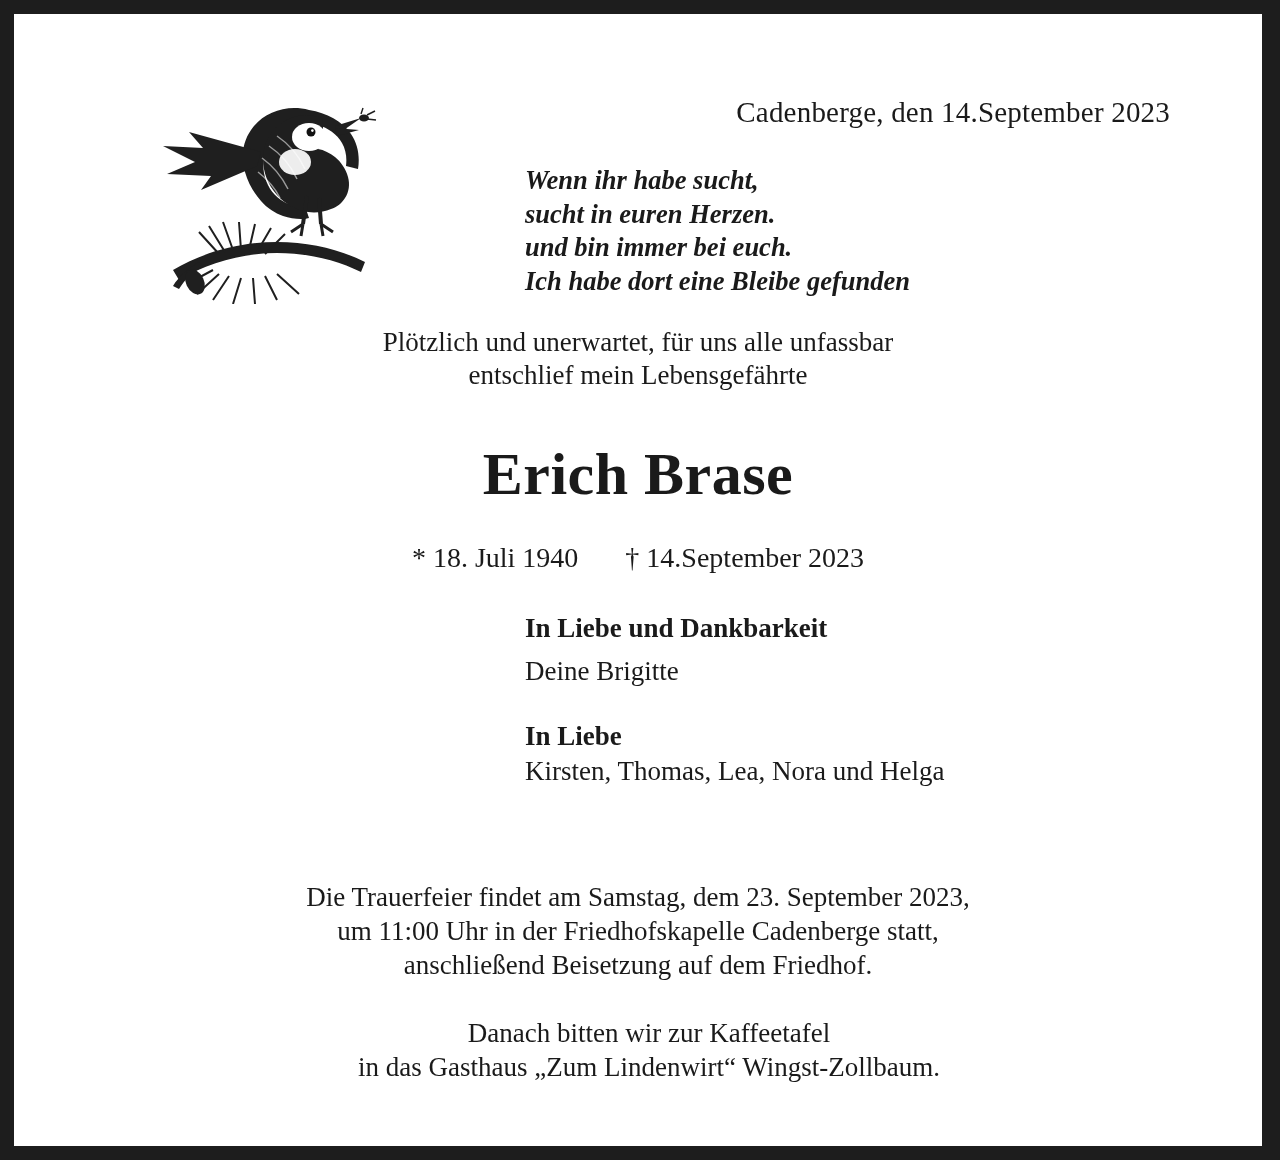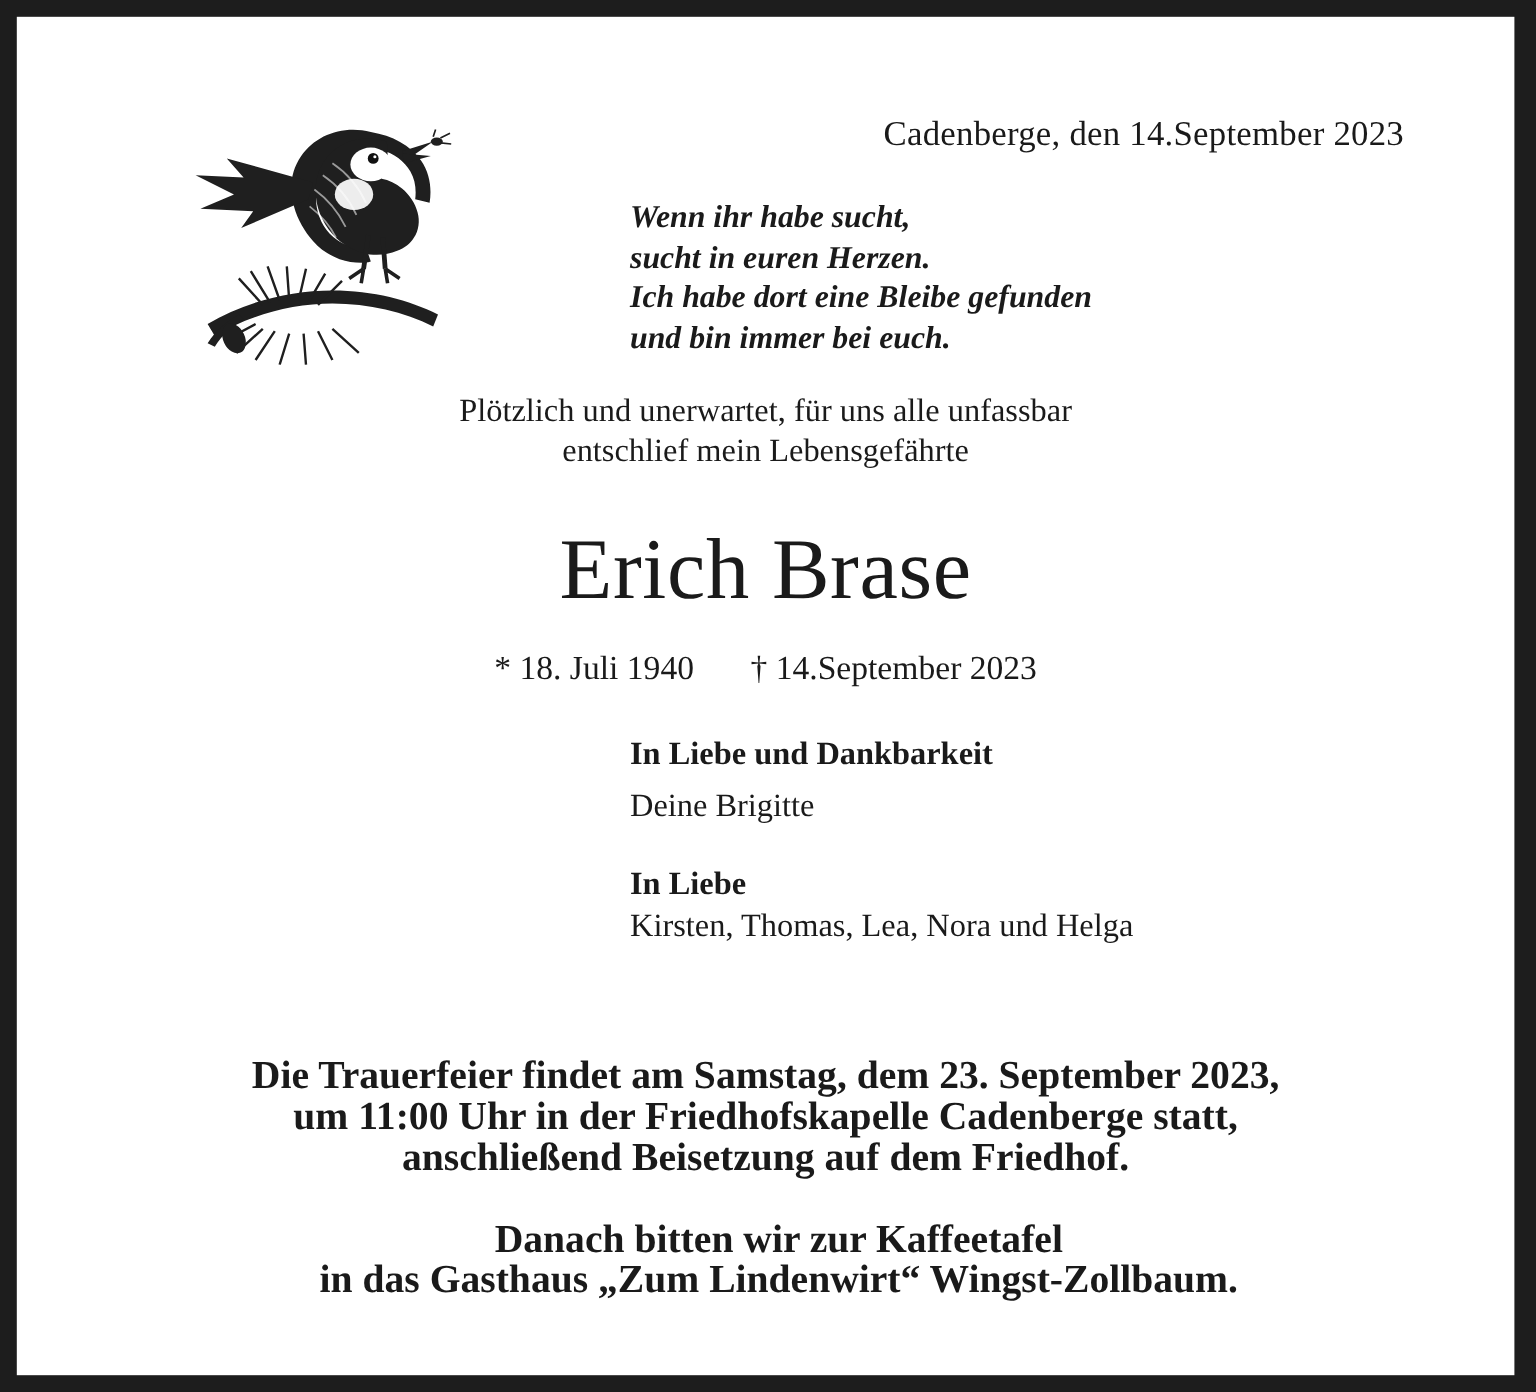--- a/index.html
+++ b/index.html
@@ -78,22 +78,22 @@
     line-height: 33px;
   }
 
   
   .name {
     position: absolute;
     left: 0;
     right: 0;
     top: 412px;
     text-align: center;
-    font-size: 72px;
-    font-weight: 400;
+    font-size: 60px;
+    font-weight: 700;
     letter-spacing: 0.5px;
     line-height: 96px;
   }
 
   
   .dates {
     position: absolute;
     left: 0;
     right: 0;
     top: 528px;
@@ -117,23 +117,22 @@
   .family .group1 { margin-top: 8px; }
   .family .group2-title { margin-top: 30px; }
 
   
   .ceremony {
     position: absolute;
     left: 0;
     right: 0;
     top: 866px;
     text-align: center;
-    font-size: 33px;
+    font-size: 27px;
     line-height: 34px;
-    font-weight: bold;
   }
   .ceremony .para2 { margin-top: 34px; padding-left: 22px; }
 </style>
 </head>
 <body>
 
 <div class="obituary">
   <div class="inner">
 
     <div class="bird-wrap">
@@ -179,22 +178,22 @@
           <ellipse cx="36" cy="208" rx="9" ry="13" transform="rotate(-25 36 208)"></ellipse>
         </g>
       </svg>
     </div>
 
     <div class="header-date">Cadenberge, den 14.September 2023</div>
 
     <div class="verse">
       <div>Wenn ihr habe sucht,</div>
       <div>sucht in euren Herzen.</div>
+      <div>und bin immer bei euch.</div>
       <div>Ich habe dort eine Bleibe gefunden</div>
-      <div>und bin immer bei euch.</div>
     </div>
 
     <div class="intro">
       <div>Plötzlich und unerwartet, für uns alle unfassbar</div>
       <div>entschlief mein Lebensgefährte</div>
     </div>
 
     <div class="name">Erich Brase</div>
 
     <div class="dates">

